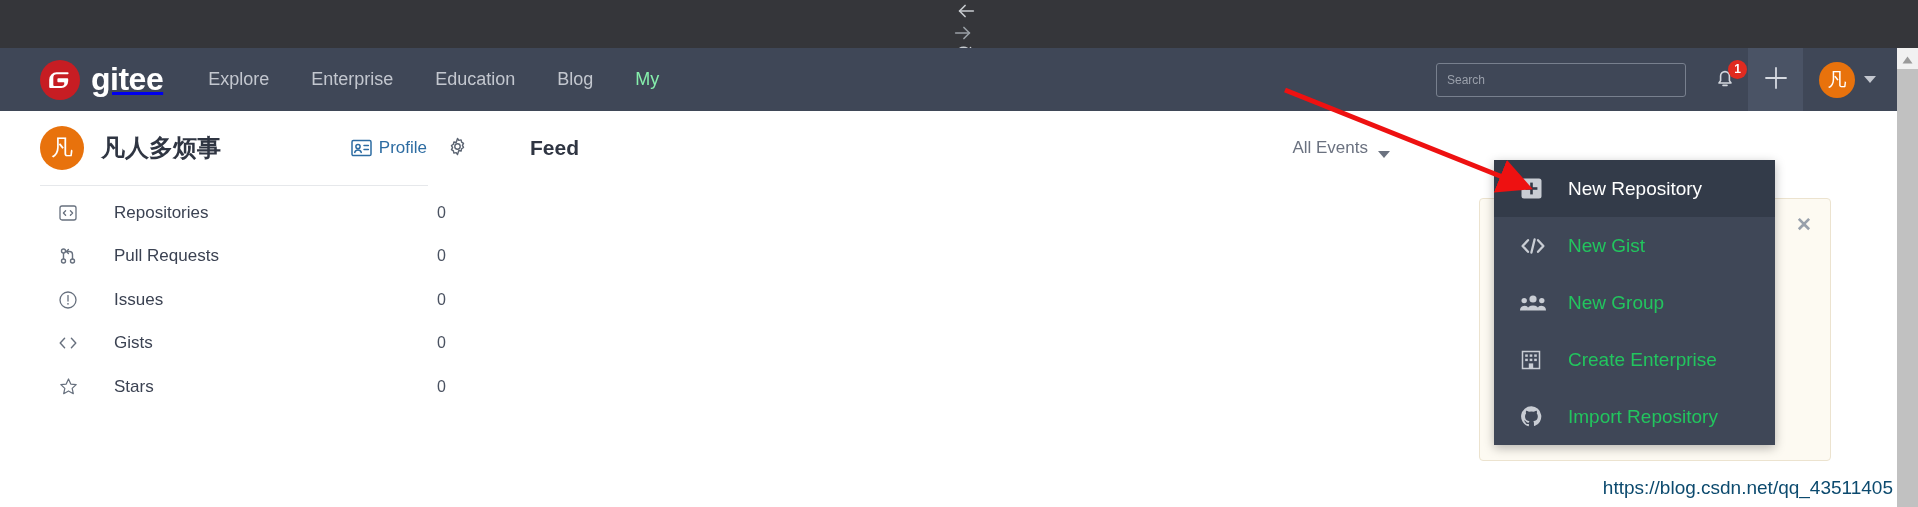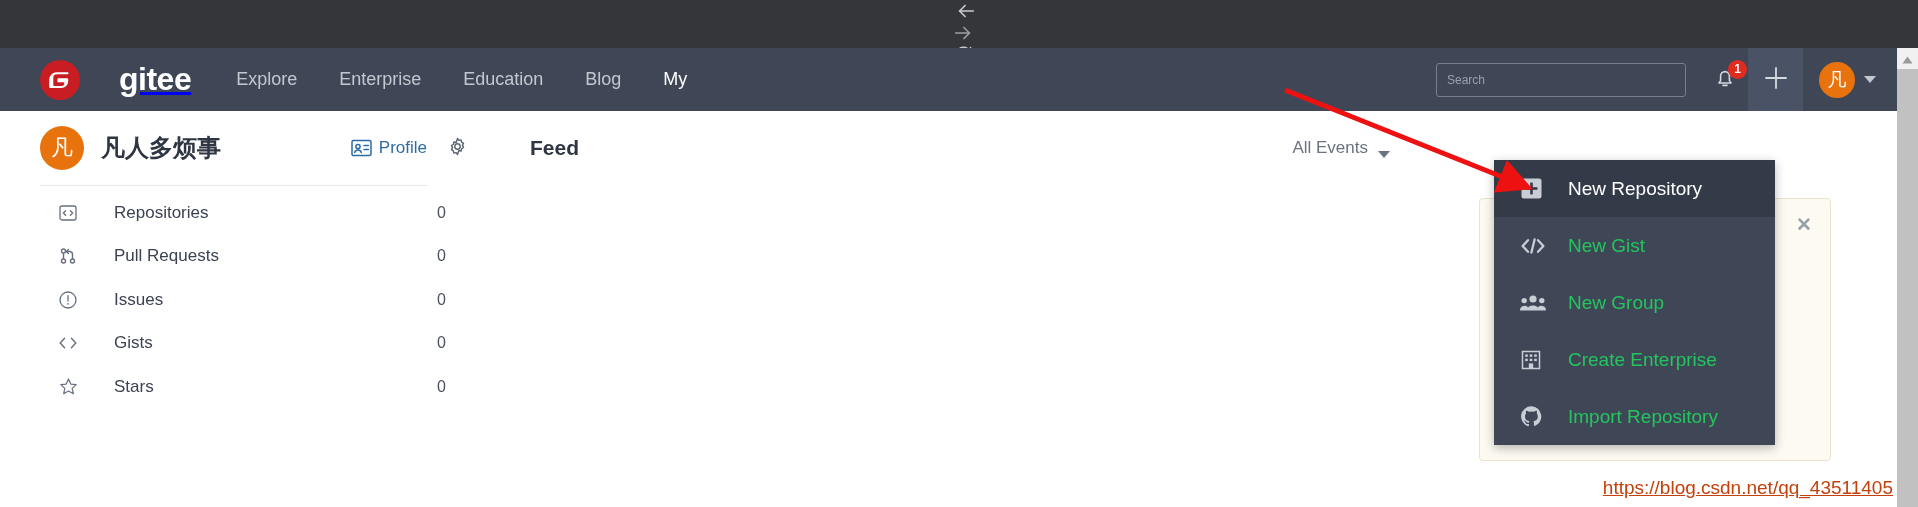--- a/index.html
+++ b/index.html
@@ -42,36 +42,36 @@
   .page {
     position: absolute; left: 0; top: 48px;
     width: 1918px; height: 459px; background: #fff; overflow: hidden;
   }
 
   
   .gitee-header {
     position: relative; height: 63px; background: #3f4757;
     display: flex; align-items: center; width: 1897px;
   }
-  .logo-wrap { display: flex; align-items: center; margin-left: 40px; gap: 28px; }
+  .logo-wrap { display: flex; align-items: center; margin-left: 40px; }
   .logo-mark {
     width: 40px; height: 40px; border-radius: 50%; background: #c71d23;
     display: flex; align-items: center; justify-content: center;
     flex: 0 0 auto;
   }
   .logo-text {
     color: #fff; font-size: 32px; font-weight: bold;
     margin-left: 11px; letter-spacing: -.5px;
   }
   .main-nav { display: flex; align-items: center; margin-left: 45px; }
   .main-nav a {
     color: #c3c7cf; font-size: 18px; text-decoration: none;
     margin-right: 42px; white-space: nowrap;
   }
-  .main-nav a.active { color: #ffffff; }
+  .main-nav a.active { color: #86efac; }
 
   .header-right {
     position: absolute; right: 21px; top: 0; height: 63px;
     display: flex; align-items: center;
   }
   .search-box {
     width: 250px; height: 34px; border: 1px solid #7b8characters;
     border: 1px solid #78808e; border-radius: 3px; background: #3f4757;
     display: flex; align-items: center; padding: 0 10px; margin-right: 22px;
   }
@@ -201,21 +201,21 @@
     position: absolute; right: 0; top: 48px; width: 21px; height: 459px;
     background: #f1f1f1; z-index: 70;
   }
   .sb-up {
     width: 21px; height: 21px; display: flex; align-items: center;
     justify-content: center;
   }
   .sb-track { position: absolute; top: 21px; left: 0; width: 21px; height: 438px; background: #c1c1c1; }
   .watermark {
     position: absolute; right: 25px; bottom: 8px;
-    color: #c2410c; font-size: 19px; z-index: 65; white-space: nowrap; text-decoration: underline;
+    color: #0c4a6e; font-size: 19px; z-index: 65; white-space: nowrap;
   }
 </style>
 </head>
 <body>
 
 <div id="root">
 
   <div class="browser-bar">
     <div class="nav-btn">
       <span>

